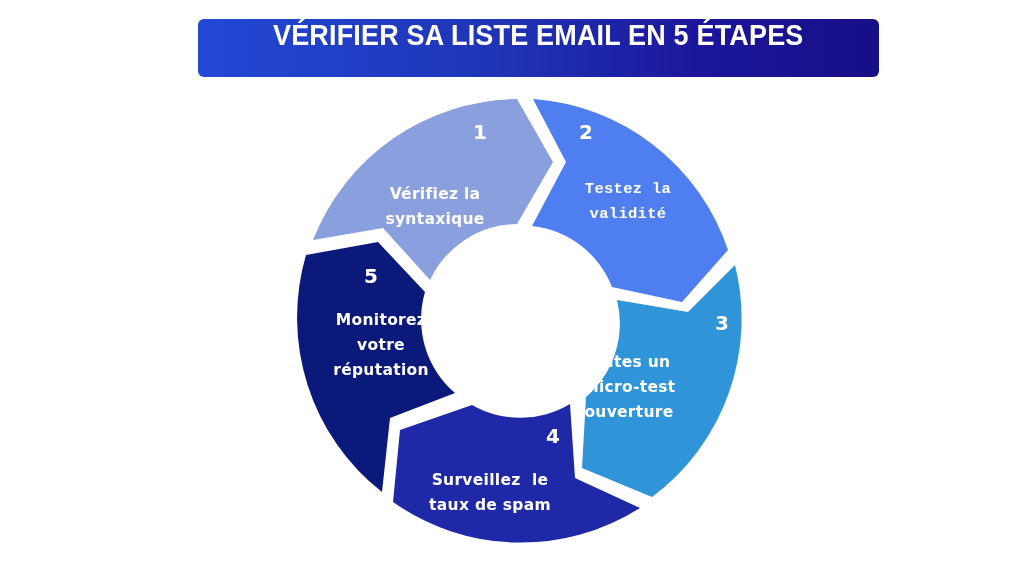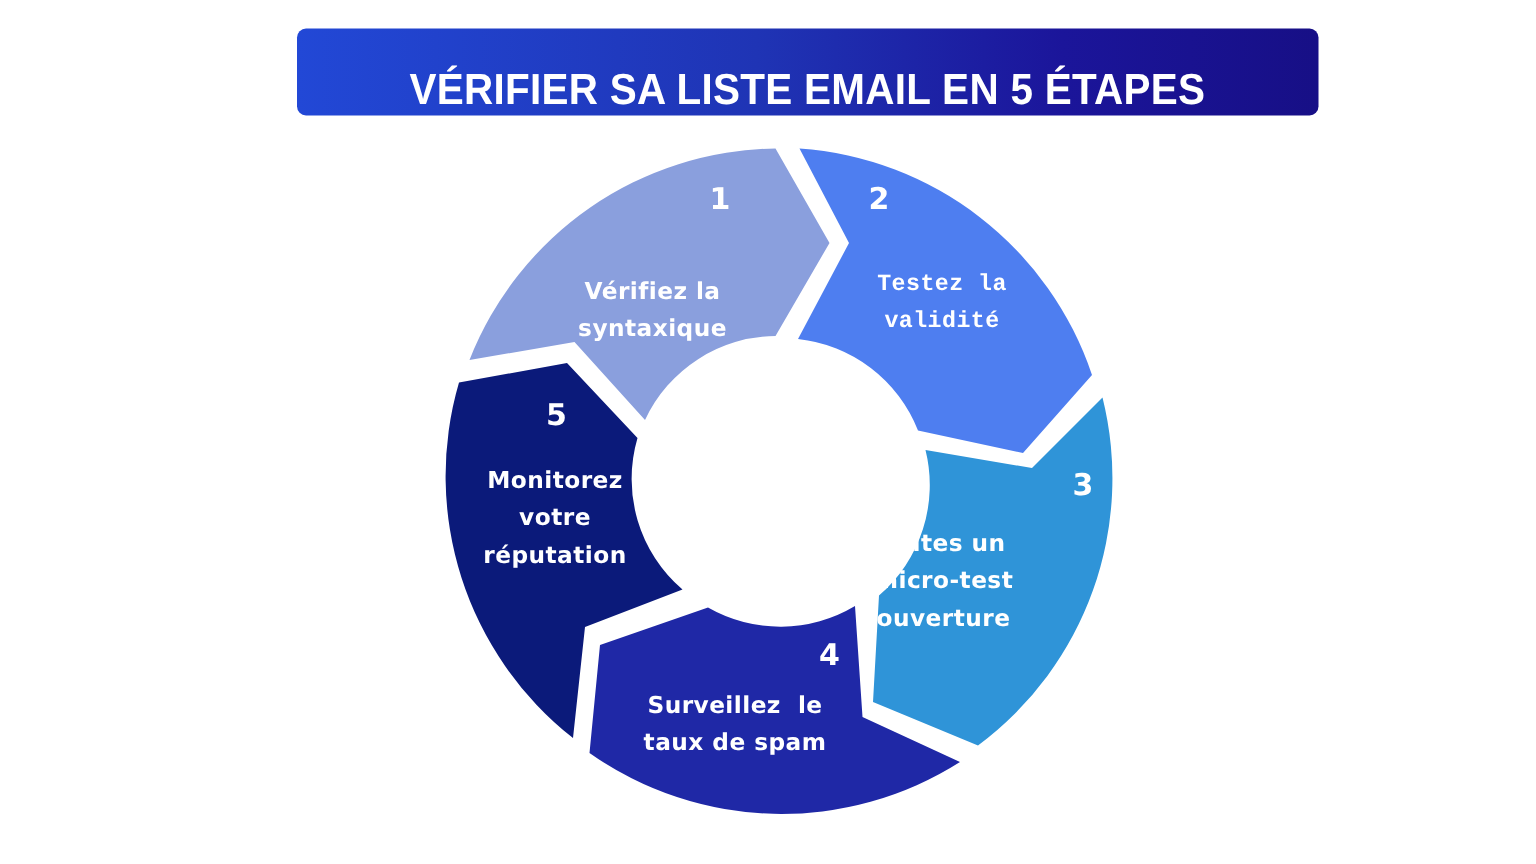--- a/index.html
+++ b/index.html
@@ -2,21 +2,21 @@
 <html><head>
   <meta charset="utf-8">
   <style>
     html, body { margin: 0; padding: 0; background: #ffffff; }
     body { width: 1024px; height: 576px; position: relative; overflow: hidden;
            font-family: "DejaVu Sans", "Liberation Sans", sans-serif; }
     .title-bar {
       position: absolute; left: 198px; top: 19px; width: 681px; height: 58px;
       border-radius: 6px;
       background: linear-gradient(90deg, #2248d6 0%, #1f34b5 45%, #1b159a 75%, #170f86 100%);
-      display: flex; align-items: flex-end; justify-content: center;
+      display: flex; align-items: flex-start; justify-content: center;
     }
     .title-text {
       color: #ffffff; font-weight: bold; font-size: 29px; letter-spacing: 0.2px;
       font-family: "Liberation Sans", "DejaVu Sans", sans-serif;
       transform: scaleX(0.93);
     }
     svg.ring { position: absolute; left: 0; top: 0; }
     .label { position: absolute; color: #ffffff; font-weight: bold; text-align: center;
              font-family: "DejaVu Sans", sans-serif; }
     .num { font-size: 20px; }
@@ -49,19 +49,19 @@
 <div class="label num" style="left:574px; top:120px; width:24px;">2</div>
 <div class="label txt" style="left:568px; top:177px; width:120px;font-family:Liberation Mono, monospace;">Testez la
 validité</div>
 
 <div class="label num" style="left:710px; top:311px; width:24px;">3</div>
 <div class="label txt" style="left:564px; top:350px; width:130px;">Faites un
 micro-test
 ouverture</div>
 
 <div class="label num" style="left:541px; top:424px; width:24px;">4</div>
-<div class="label txt" style="left:420px; top:458px; width:140px;">Surveillez  le
+<div class="label txt" style="left:420px; top:468px; width:140px;">Surveillez  le
 taux de spam</div>
 
 <div class="label num" style="left:359px; top:264px; width:24px;">5</div>
-<div class="label txt" style="left:300px; top:308px; width:140px;text-align:center;">Monitorez
+<div class="label txt" style="left:311px; top:308px; width:140px;text-align:center;">Monitorez
 votre
 réputation</div>
 
 </body></html>

